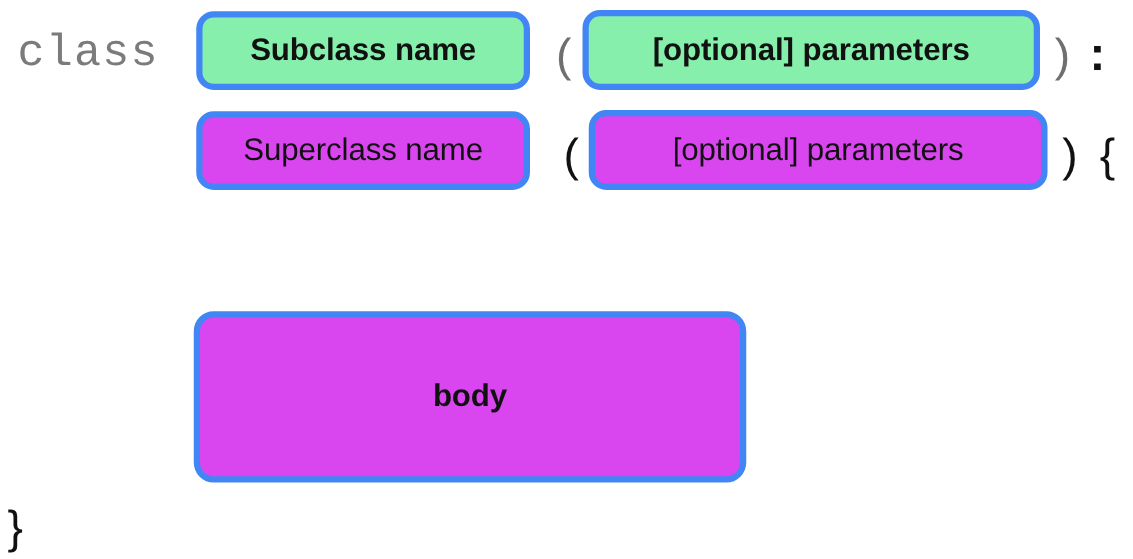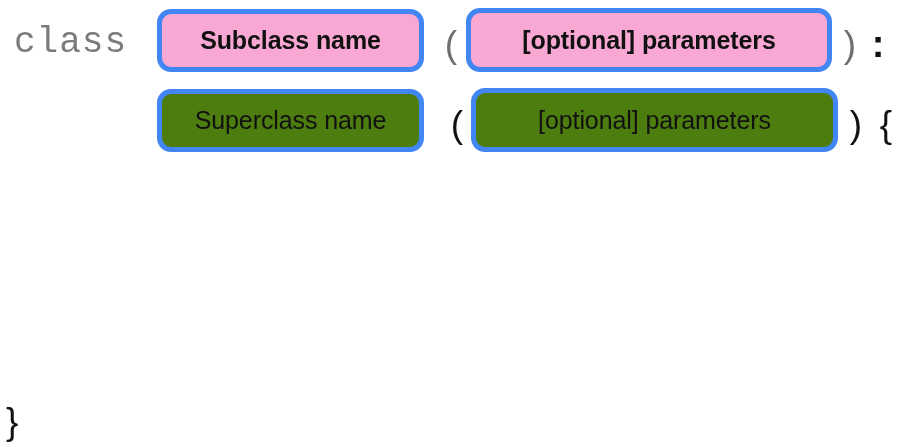--- a/index.html
+++ b/index.html
@@ -67,29 +67,29 @@
 
   .brace-close-end {
     left: 6px; top: 398px; width: 32px; height: 46px;
     justify-content: flex-start;
   }
 
   
   .box {
     border: 5px solid #4285f4;
     border-radius: 14px;
-    background: #4d7c0f;
+    background: #d946ef;
     color: #111111;
     font-size: 25px;
     font-weight: 700;
     letter-spacing: -0.1px;
     white-space: nowrap;
   }
   .box.filled {
-    background: #f9a8d4;
+    background: #86efac;
   }
   .box.big {
     border-radius: 16px;
     font-weight: 700;
     font-size: 25px;
   }
 
   
   .box-subclass {
     left: 157px;
@@ -149,16 +149,17 @@
   <div class="node box box-superclass">Superclass name</div>
 
   <div class="node punct punct-dark paren-open-2">(</div>
 
   <div class="node box box-params-2">[optional] parameters</div>
 
   <div class="node punct punct-dark paren-close-2">)</div>
 
   <div class="node punct punct-dark brace-open-2">{</div>
 
+  <div class="node box big box-body">body</div>
 
   <div class="node punct punct-dark brace-close-end">}</div>
 
 </div>
 
 </body></html>

